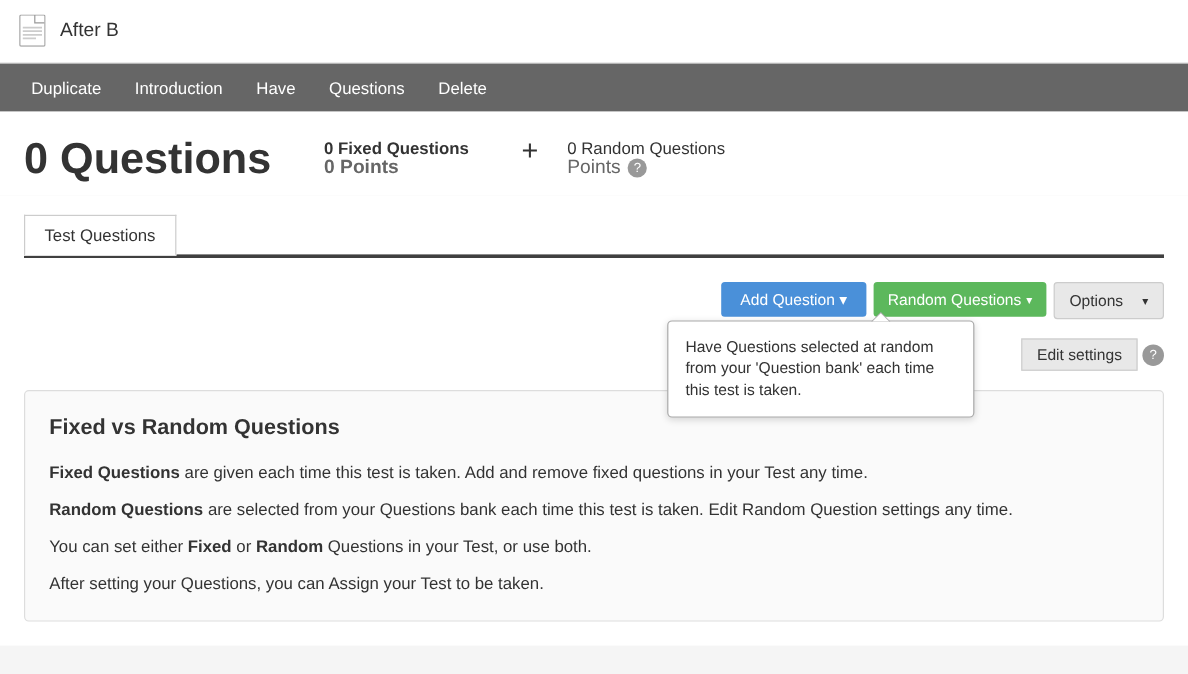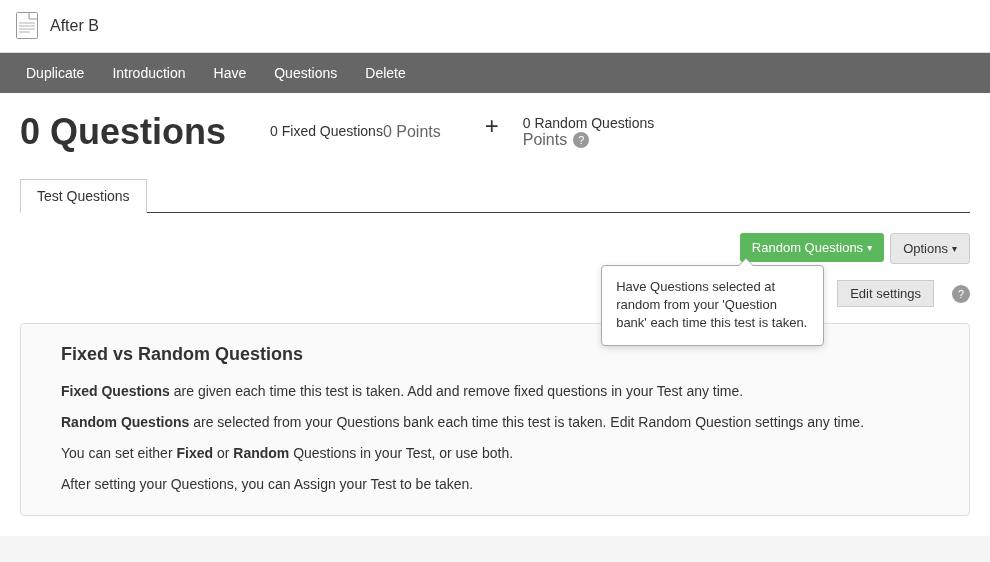--- a/index.html
+++ b/index.html
@@ -59,22 +59,23 @@
       gap: 4px;
     }
     .total-questions {
       font-size: 36px;
       font-weight: bold;
       color: #333;
       margin-right: 40px;
     }
     .fixed-questions-block {
       display: flex;
-      flex-direction: row;
+      flex-direction: column;
       margin-right: 20px;
+      font-weight: bold;
     }
     .fixed-label {
       font-size: 14px;
       color: #333;
     }
     .fixed-points {
       font-size: 16px;
       color: #666;
     }
     .plus-sign {
@@ -115,21 +116,21 @@
     }
 
     
     .tab-container {
       background: #fff;
       margin: 0;
       padding: 16px 20px 0 20px;
     }
     .tabs-list {
       display: flex;
-      border-bottom: 1px solid #404040;
+      border-bottom: 3px solid #404040;
     }
     .tab {
       padding: 8px 16px;
       font-size: 14px;
       cursor: pointer;
       border: 1px solid #ccc;
       border-bottom: none;
       background: #f0f0f0;
       color: #333;
       margin-bottom: -1px;
@@ -160,21 +161,21 @@
       position: relative;
     }
     .tooltip-box {
       position: absolute;
       top: 32px;
       right: 60px;
       background: #fff;
       border: 1px solid #aaa;
       border-radius: 4px;
       padding: 12px 14px;
-      width: 223px;
+      width: 256px;
       font-size: 13px;
       color: #333;
       line-height: 1.4;
       z-index: 10;
       box-shadow: 0 2px 6px rgba(0,0,0,0.15);
     }
     .tooltip-box::after {
       content: '';
       position: absolute;
       top: -7px;
@@ -221,32 +222,32 @@
     .btn-gray {
       background: #e8e8e8;
       color: #333;
       border: 1px solid #ccc;
       padding: 7px 12px;
       font-size: 13px;
       cursor: pointer;
       border-radius: 3px;
       display: flex;
       align-items: center;
-      gap: 4px;
+      gap: 16px;
     }
     .btn-gray .dropdown-arrow {
       font-size: 10px;
     }
 
     
     .edit-settings-bar {
       display: flex;
       align-items: center;
       justify-content: flex-end;
-      gap: 18px;
+      gap: 4px;
       margin-bottom: 16px;
     }
     .edit-settings-btn {
       background: #e8e8e8;
       border: 1px solid #ccc;
       padding: 5px 12px;
       font-size: 13px;
       cursor: pointer;
       color: #333;
     }
@@ -260,21 +261,21 @@
       display: inline-flex;
       align-items: center;
       justify-content: center;
       cursor: pointer;
     }
 
     
     .info-box {
       border: 1px solid #ddd;
       border-radius: 4px;
-      padding: 20px 40px;
+      padding: 20px 20px;
       background: #fafafa;
     }
     .info-box h2 {
       font-size: 18px;
       font-weight: bold;
       margin-bottom: 16px;
       color: #333;
     }
     .info-box p {
       margin-bottom: 10px;
@@ -336,20 +337,21 @@
 <div class="tab-container">
   <div class="tabs-list">
     <div class="tab active">Test Questions</div>
   </div>
 </div>
 
 <div class="content-area">
 
   <div class="toolbar-row">
 
+    <button class="btn-blue">Add Question ▾</button>
 
     <div class="tooltip-wrapper">
       <button class="btn-green">
         <span>Random Questions</span>
         <span class="dropdown-arrow">▾</span>
       </button>
       <div class="tooltip-box">
         <span>Have Questions selected at random from your 'Question bank' each time this test is taken.</span>
       </div>
     </div>

